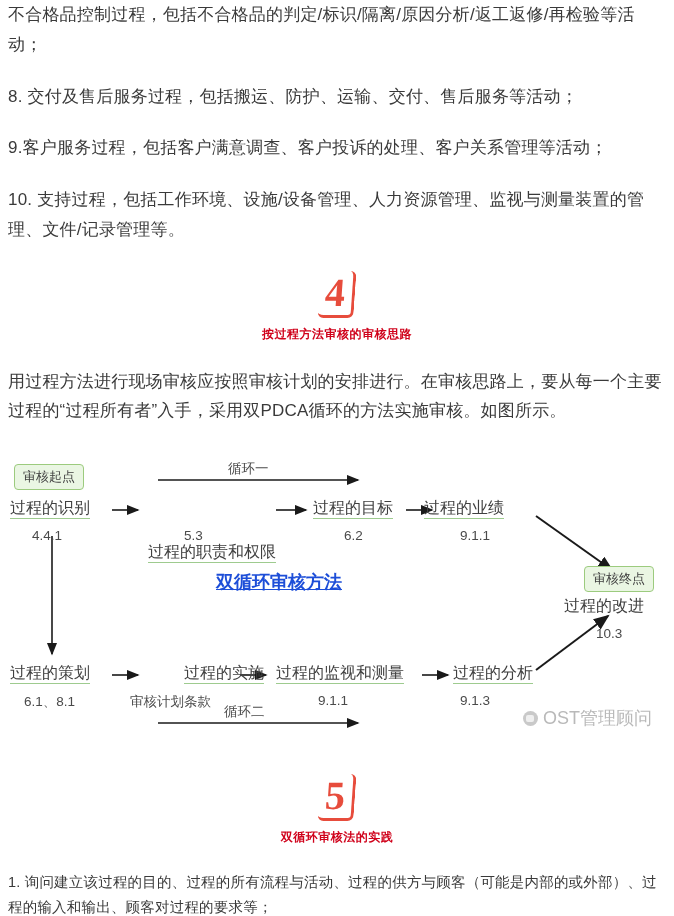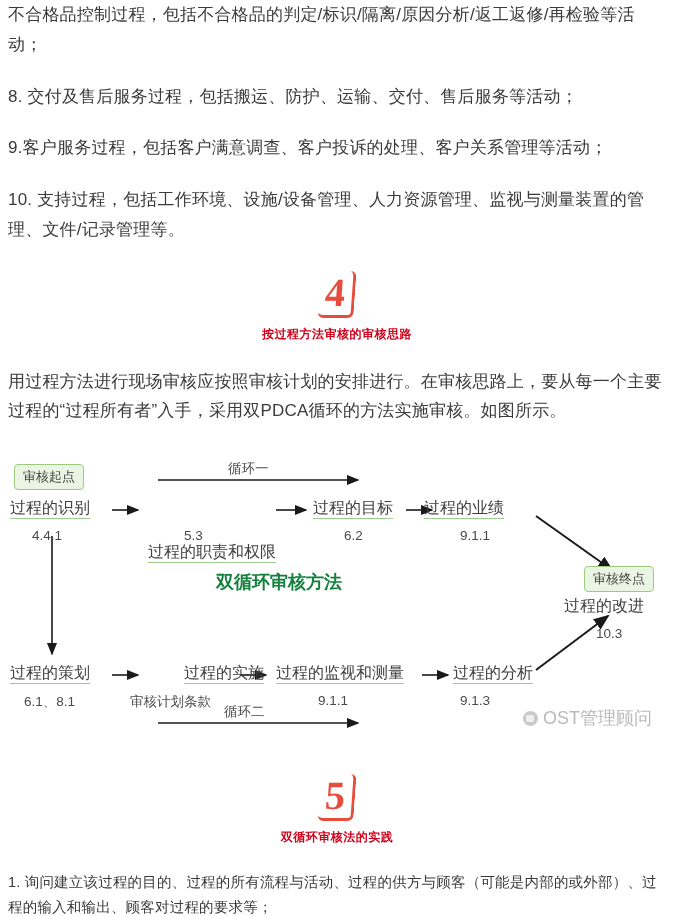--- a/index.html
+++ b/index.html
@@ -93,24 +93,25 @@
     white-space: nowrap;
   }
   .cyc-label {
     position: absolute;
     font-size: 13.5px;
     color: #4a4a4a;
     white-space: nowrap;
   }
   .center-label {
     position: absolute;
-    color: #15803d;
+    color: #1d4ed8;
     font-weight: bold;
     font-size: 18px;
     white-space: nowrap;
+    text-decoration: underline;
   }
   .arrow-svg {
     position: absolute;
     left: 0; top: 0;
     width: 658px;
     height: 300px;
     overflow: visible;
     pointer-events: none;
   }
   .watermark {

